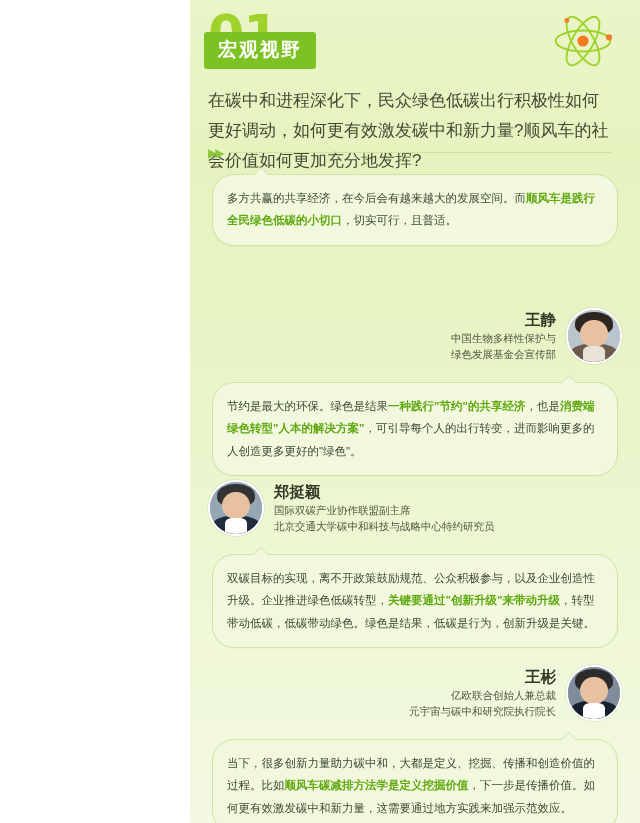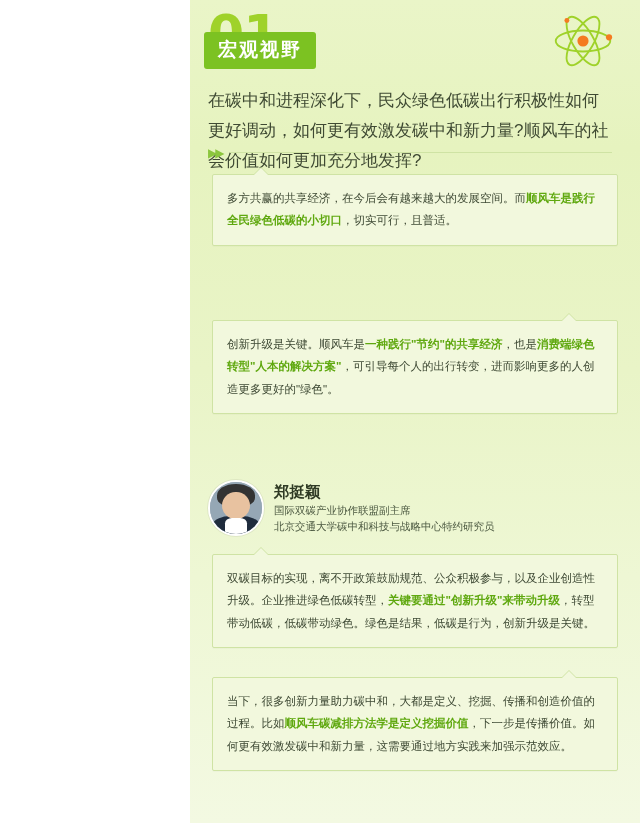--- a/index.html
+++ b/index.html
@@ -134,21 +134,21 @@
   .left .role { left: 84px; top: 22px; width: 320px; text-align: left; }
   .right .avatar { right: 18px; top: 0; }
   .right .nametext { right: 84px; top: 2px; text-align: right; }
   .right .role { right: 84px; top: 22px; width: 320px; text-align: right; }
 
   .bubble {
     position: relative;
     margin: 12px 22px 0 22px;
     background: #f2f8dd;
     border: 1px solid #cfe3a4;
-    border-radius: 2px;
+    border-radius: 22px;
     padding: 12px 14px 13px 14px;
     font-size: 11.5px;
     line-height: 1.95;
     color: #3d4833;
     box-shadow: 0 1px 0 rgba(0,0,0,0.02);
   }
   .bubble:before {
     content: "";
     position: absolute;
     top: -8px;
@@ -205,22 +205,36 @@
     <div class="arrows">▶▶</div>
     <div class="divider"></div>
 
     <div class="block" style="top:162px">
       <div class="bubble tip-left">
         <span>多方共赢的共享经济，在今后会有越来越大的发展空间。而</span><span class="hl">顺风车是践行全民绿色低碳的小切口</span><span>，切实可行，且普适。</span>
       </div>
     </div>
 
     <div class="block" style="top:308px">
+      <div class="person right">
+        <div class="avatar">
+          <div class="f-bg" style="background:#b9c4cd"></div>
+          <div class="f-body" style="background:#6d5a4a"></div>
+          <div class="f-hair" style="background:#2e2621"></div>
+          <div class="f-skin"></div>
+          <div class="f-shirt" style="background:#e9e2d6"></div>
+        </div>
+        <div class="nametext">王静</div>
+        <div class="role">
+          <div>中国生物多样性保护与</div>
+          <div>绿色发展基金会宣传部</div>
+        </div>
+      </div>
       <div class="bubble tip-right">
-        <span>创新升级是关键。顺风车是</span><span class="hl">一种践行"节约"的共享经济</span><span>，也是</span><span class="hl">消费端绿色转型"人本的解决方案"</span><span>，可引导每个人的出行转变，进而影响更多的人创造更多更好的"绿色"。</span>
+        <span>节约是最大的环保。绿色是结果</span><span class="hl">一种践行"节约"的共享经济</span><span>，也是</span><span class="hl">消费端绿色转型"人本的解决方案"</span><span>，可引导每个人的出行转变，进而影响更多的人创造更多更好的"绿色"。</span>
       </div>
     </div>
 
     <div class="block" style="top:480px">
       <div class="person left">
         <div class="avatar">
           <div class="f-bg" style="background:#95a7b5"></div>
           <div class="f-body" style="background:#1f2c3d"></div>
           <div class="f-hair" style="background:#333333"></div>
           <div class="f-skin"></div>
@@ -231,19 +245,33 @@
           <div>国际双碳产业协作联盟副主席</div>
           <div>北京交通大学碳中和科技与战略中心特约研究员</div>
         </div>
       </div>
       <div class="bubble tip-left">
         <span>双碳目标的实现，离不开政策鼓励规范、公众积极参与，以及企业创造性升级。企业推进绿色低碳转型，</span><span class="hl">关键要通过"创新升级"来带动升级</span><span>，转型带动低碳，低碳带动绿色。绿色是结果，低碳是行为，创新升级是关键。</span>
       </div>
     </div>
 
     <div class="block" style="top:665px">
+      <div class="person right">
+        <div class="avatar">
+          <div class="f-bg" style="background:#7f8c99"></div>
+          <div class="f-body" style="background:#17202b"></div>
+          <div class="f-hair" style="background:#2b2b2b"></div>
+          <div class="f-skin"></div>
+          <div class="f-shirt"></div>
+        </div>
+        <div class="nametext">王彬</div>
+        <div class="role">
+          <div>亿欧联合创始人兼总裁</div>
+          <div>元宇宙与碳中和研究院执行院长</div>
+        </div>
+      </div>
       <div class="bubble tip-right">
         <span>当下，很多创新力量助力碳中和，大都是定义、挖掘、传播和创造价值的过程。比如</span><span class="hl">顺风车碳减排方法学是定义挖掘价值</span><span>，下一步是传播价值。如何更有效激发碳中和新力量，这需要通过地方实践来加强示范效应。</span>
       </div>
     </div>
 
   </div>
 </div>
 
 </body></html>

